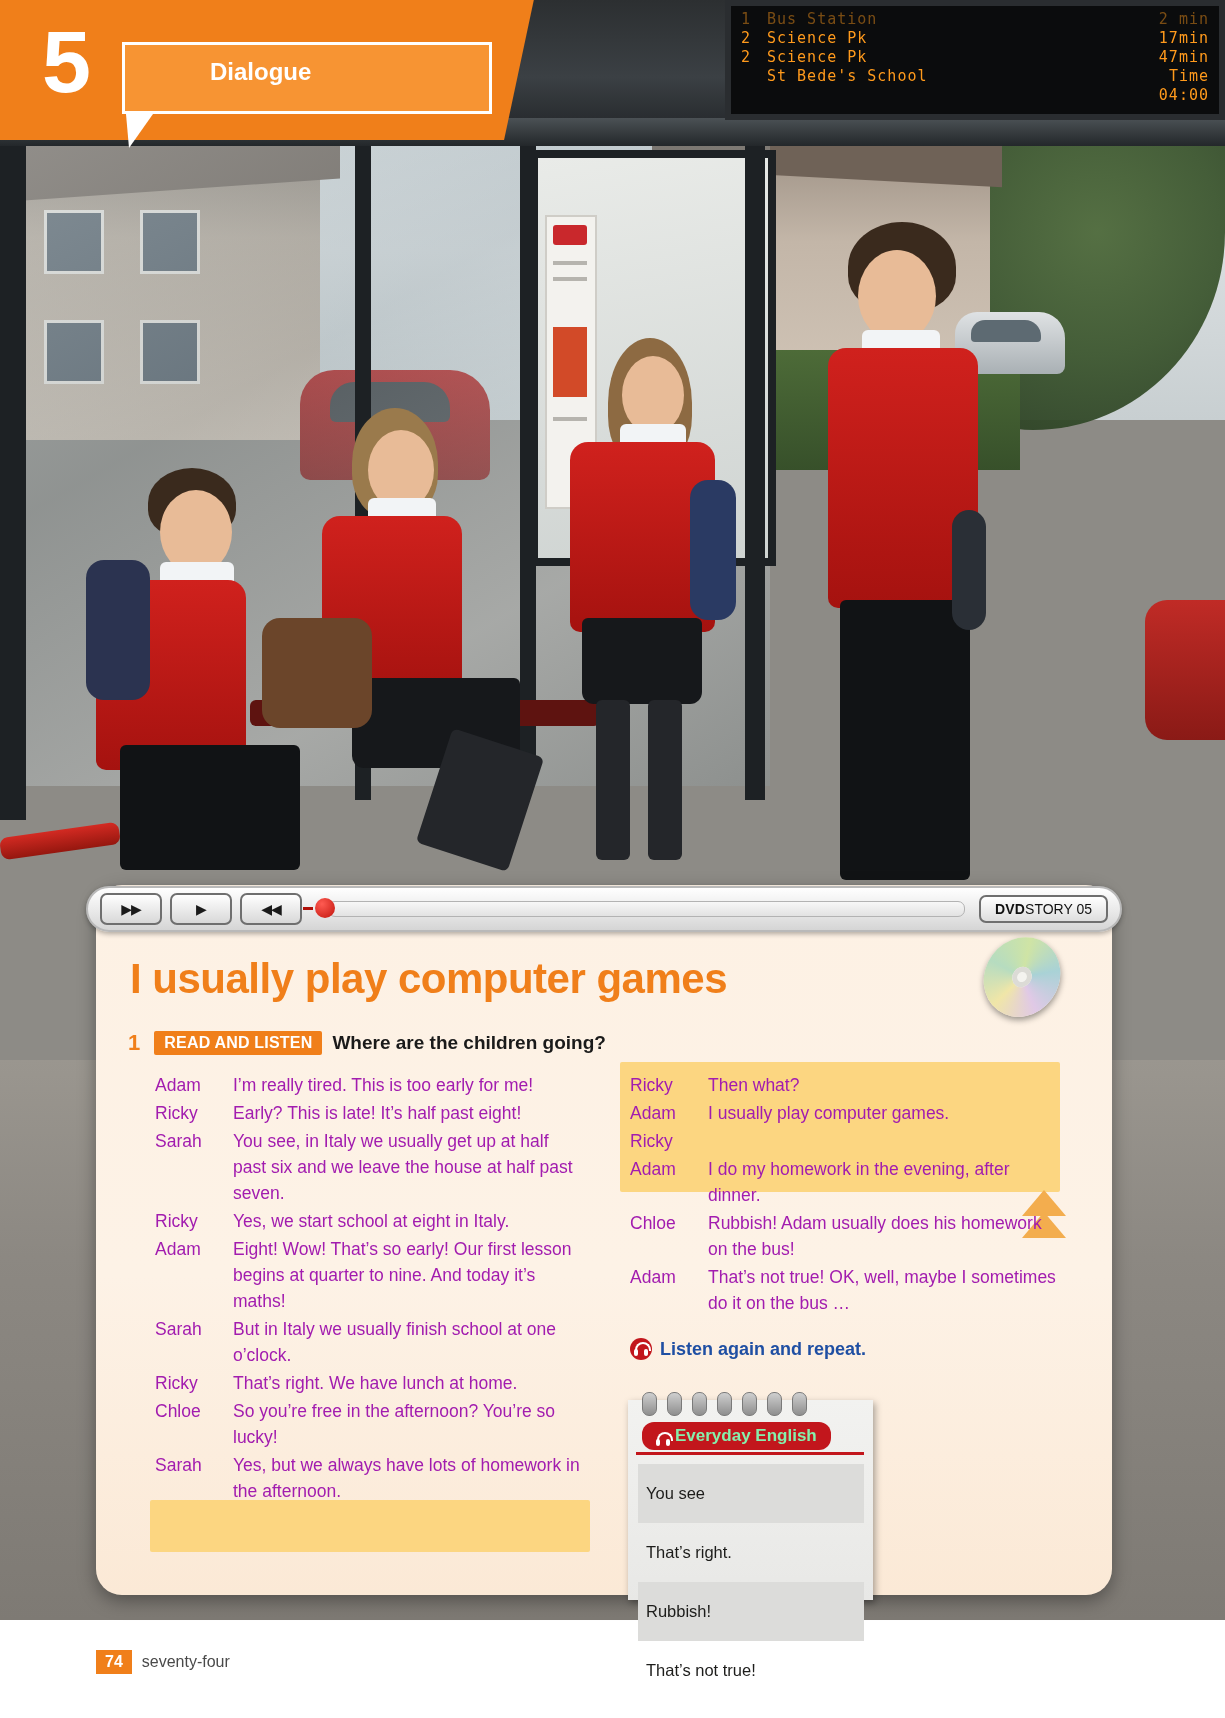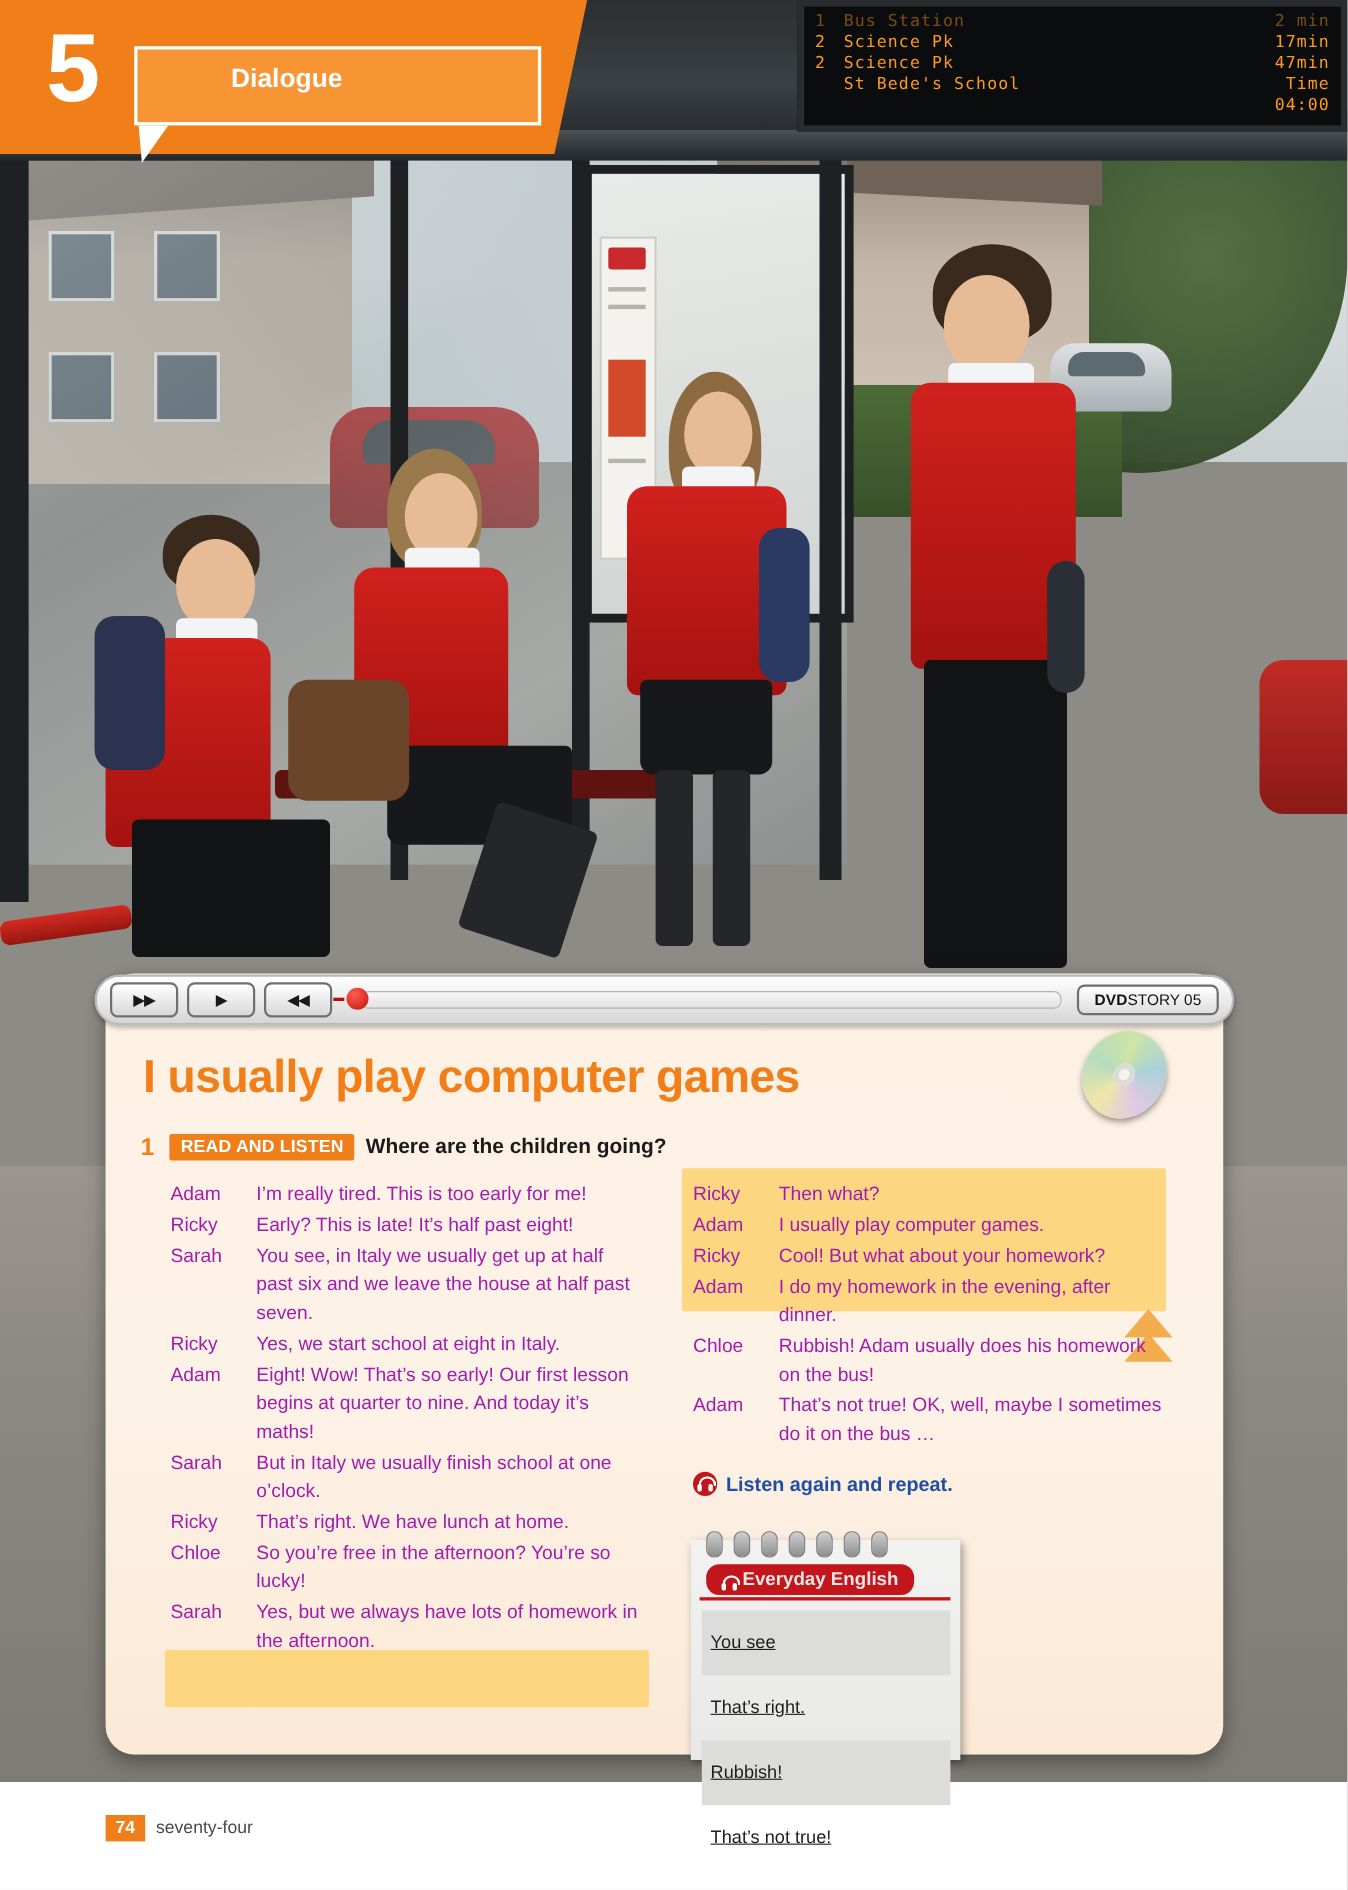--- a/index.html
+++ b/index.html
@@ -305,29 +305,29 @@
     position:absolute; left: 0; top: -8px; width: 245px; height: 22px;
     display:flex; gap: 10px; padding-left: 14px; box-sizing:border-box;
   }
   .ring {
     width: 13px; height: 22px; border-radius: 7px;
     background: linear-gradient(180deg,#cfcfcf,#8e8e8e);
     border: 1px solid #7a7a7a;
   }
   .ee-title {
     position:absolute; left: 14px; top: 22px;
-    background:#c2161c; color:#e5e5e5; font-weight:bold; font-size: 17px;
+    background:#c2161c; color:#86efac; font-weight:bold; font-size: 17px;
     padding: 4px 14px 4px 10px; border-radius: 12px;
     display:flex; align-items:center; gap:6px;
   }
   .ee-underline {
     position:absolute; left: 8px; top: 52px; width: 228px; height: 3px; background:#c2161c;
   }
   .ee-list { position:absolute; left: 10px; top: 64px; width: 226px; font-size: 16.5px; color:#1d1d1b;}
-  .ee-item { padding: 20px 8px; text-decoration: underline; }
+  .ee-item { padding: 20px 8px; }
   .ee-item.shaded { background:#dcdcda; }
 
   
   .footer {
     position:absolute; left: 96px; top: 1650px;
     display:flex; align-items:center; gap:10px;
   }
   .pagenum {
     background:#f07f1a; color:#fff; font-weight:bold; font-size: 16px;
     padding: 3px 9px;
@@ -558,21 +558,20 @@
     <div class="line">
       <span class="spk">Ricky</span>
       <span class="txt">Then what?</span>
     </div>
     <div class="line">
       <span class="spk">Adam</span>
       <span class="txt">I usually play computer games.</span>
     </div>
     <div class="line">
       <span class="spk">Ricky</span>
-      <span class="txt">Cool! But what about your homework?</span>
     </div>
     <div class="line">
       <span class="spk">Adam</span>
       <span class="txt">I do my homework in the evening, after dinner.</span>
     </div>
     <div class="line">
       <span class="spk">Chloe</span>
       <span class="txt">Rubbish! Adam usually does his homework on the bus!</span>
     </div>
     <div class="line">

